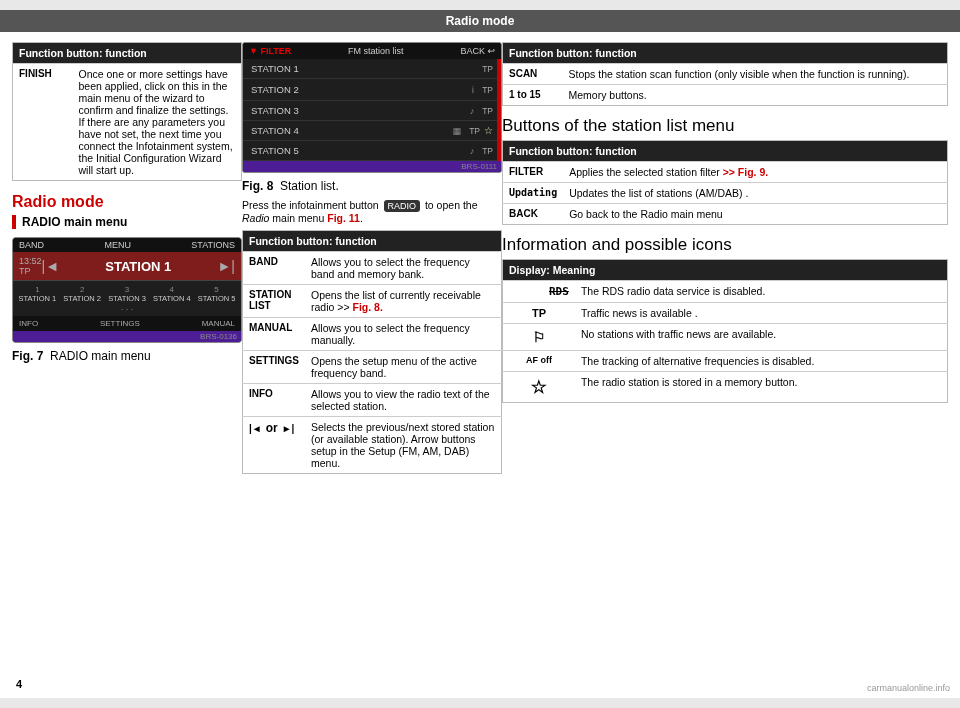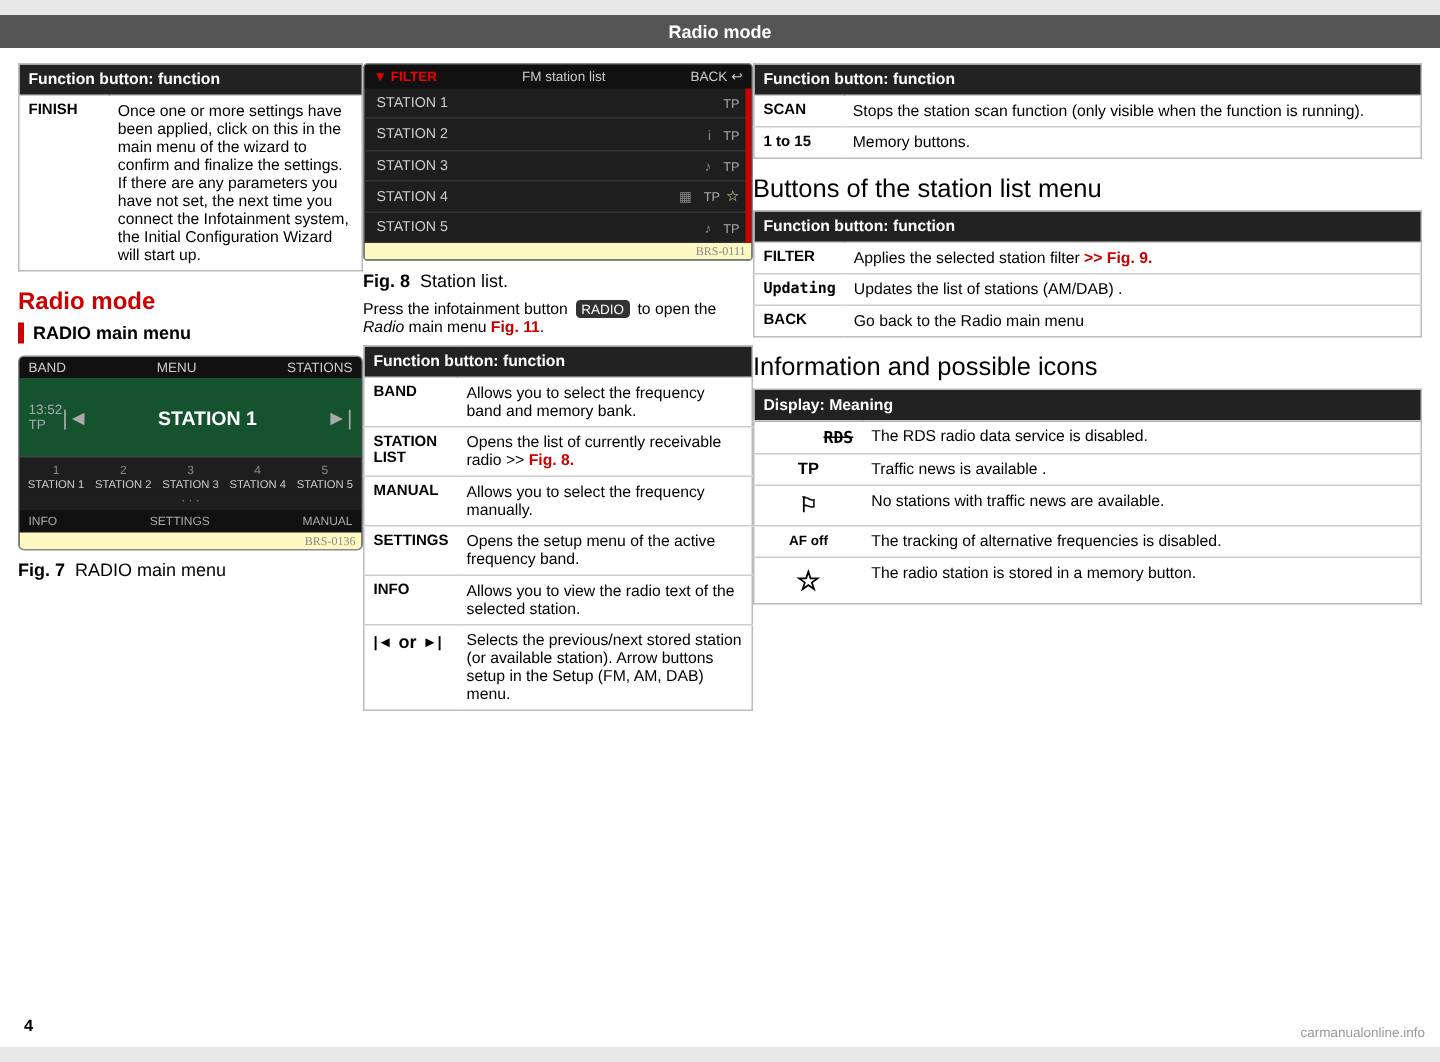--- a/index.html
+++ b/index.html
@@ -103,22 +103,22 @@
       display: flex;
       justify-content: space-between;
       background: #111;
       padding: 2px 6px;
     }
     .radio-top-bar span {
       color: #ccc;
       font-size: 9px;
     }
     .radio-station-display {
-      background: #14532d;
-      padding: 16px 6px;
+      background: #7f1d1d;
+      padding: 4px 6px;
       display: flex;
       align-items: center;
       justify-content: space-between;
     }
     .radio-station-display .time {
       color: #aaa;
       font-size: 9px;
     }
     .radio-station-display .station-name {
       color: white;
@@ -237,22 +237,21 @@
       margin-right: 4px;
     }
     .fm-list-wrap {
       position: relative;
     }
     .brs-code {
       color: #888;
       font-size: 8px;
       text-align: right;
       padding: 1px 4px;
-      background: #fef9c3;
-      font-family: Liberation Serif, serif;
+      background: #4c1d95;
     }
 
     .ref-link {
       color: #c00;
       font-weight: bold;
     }
 
     .italic { font-style: italic; }
 
     .inline-icon {

